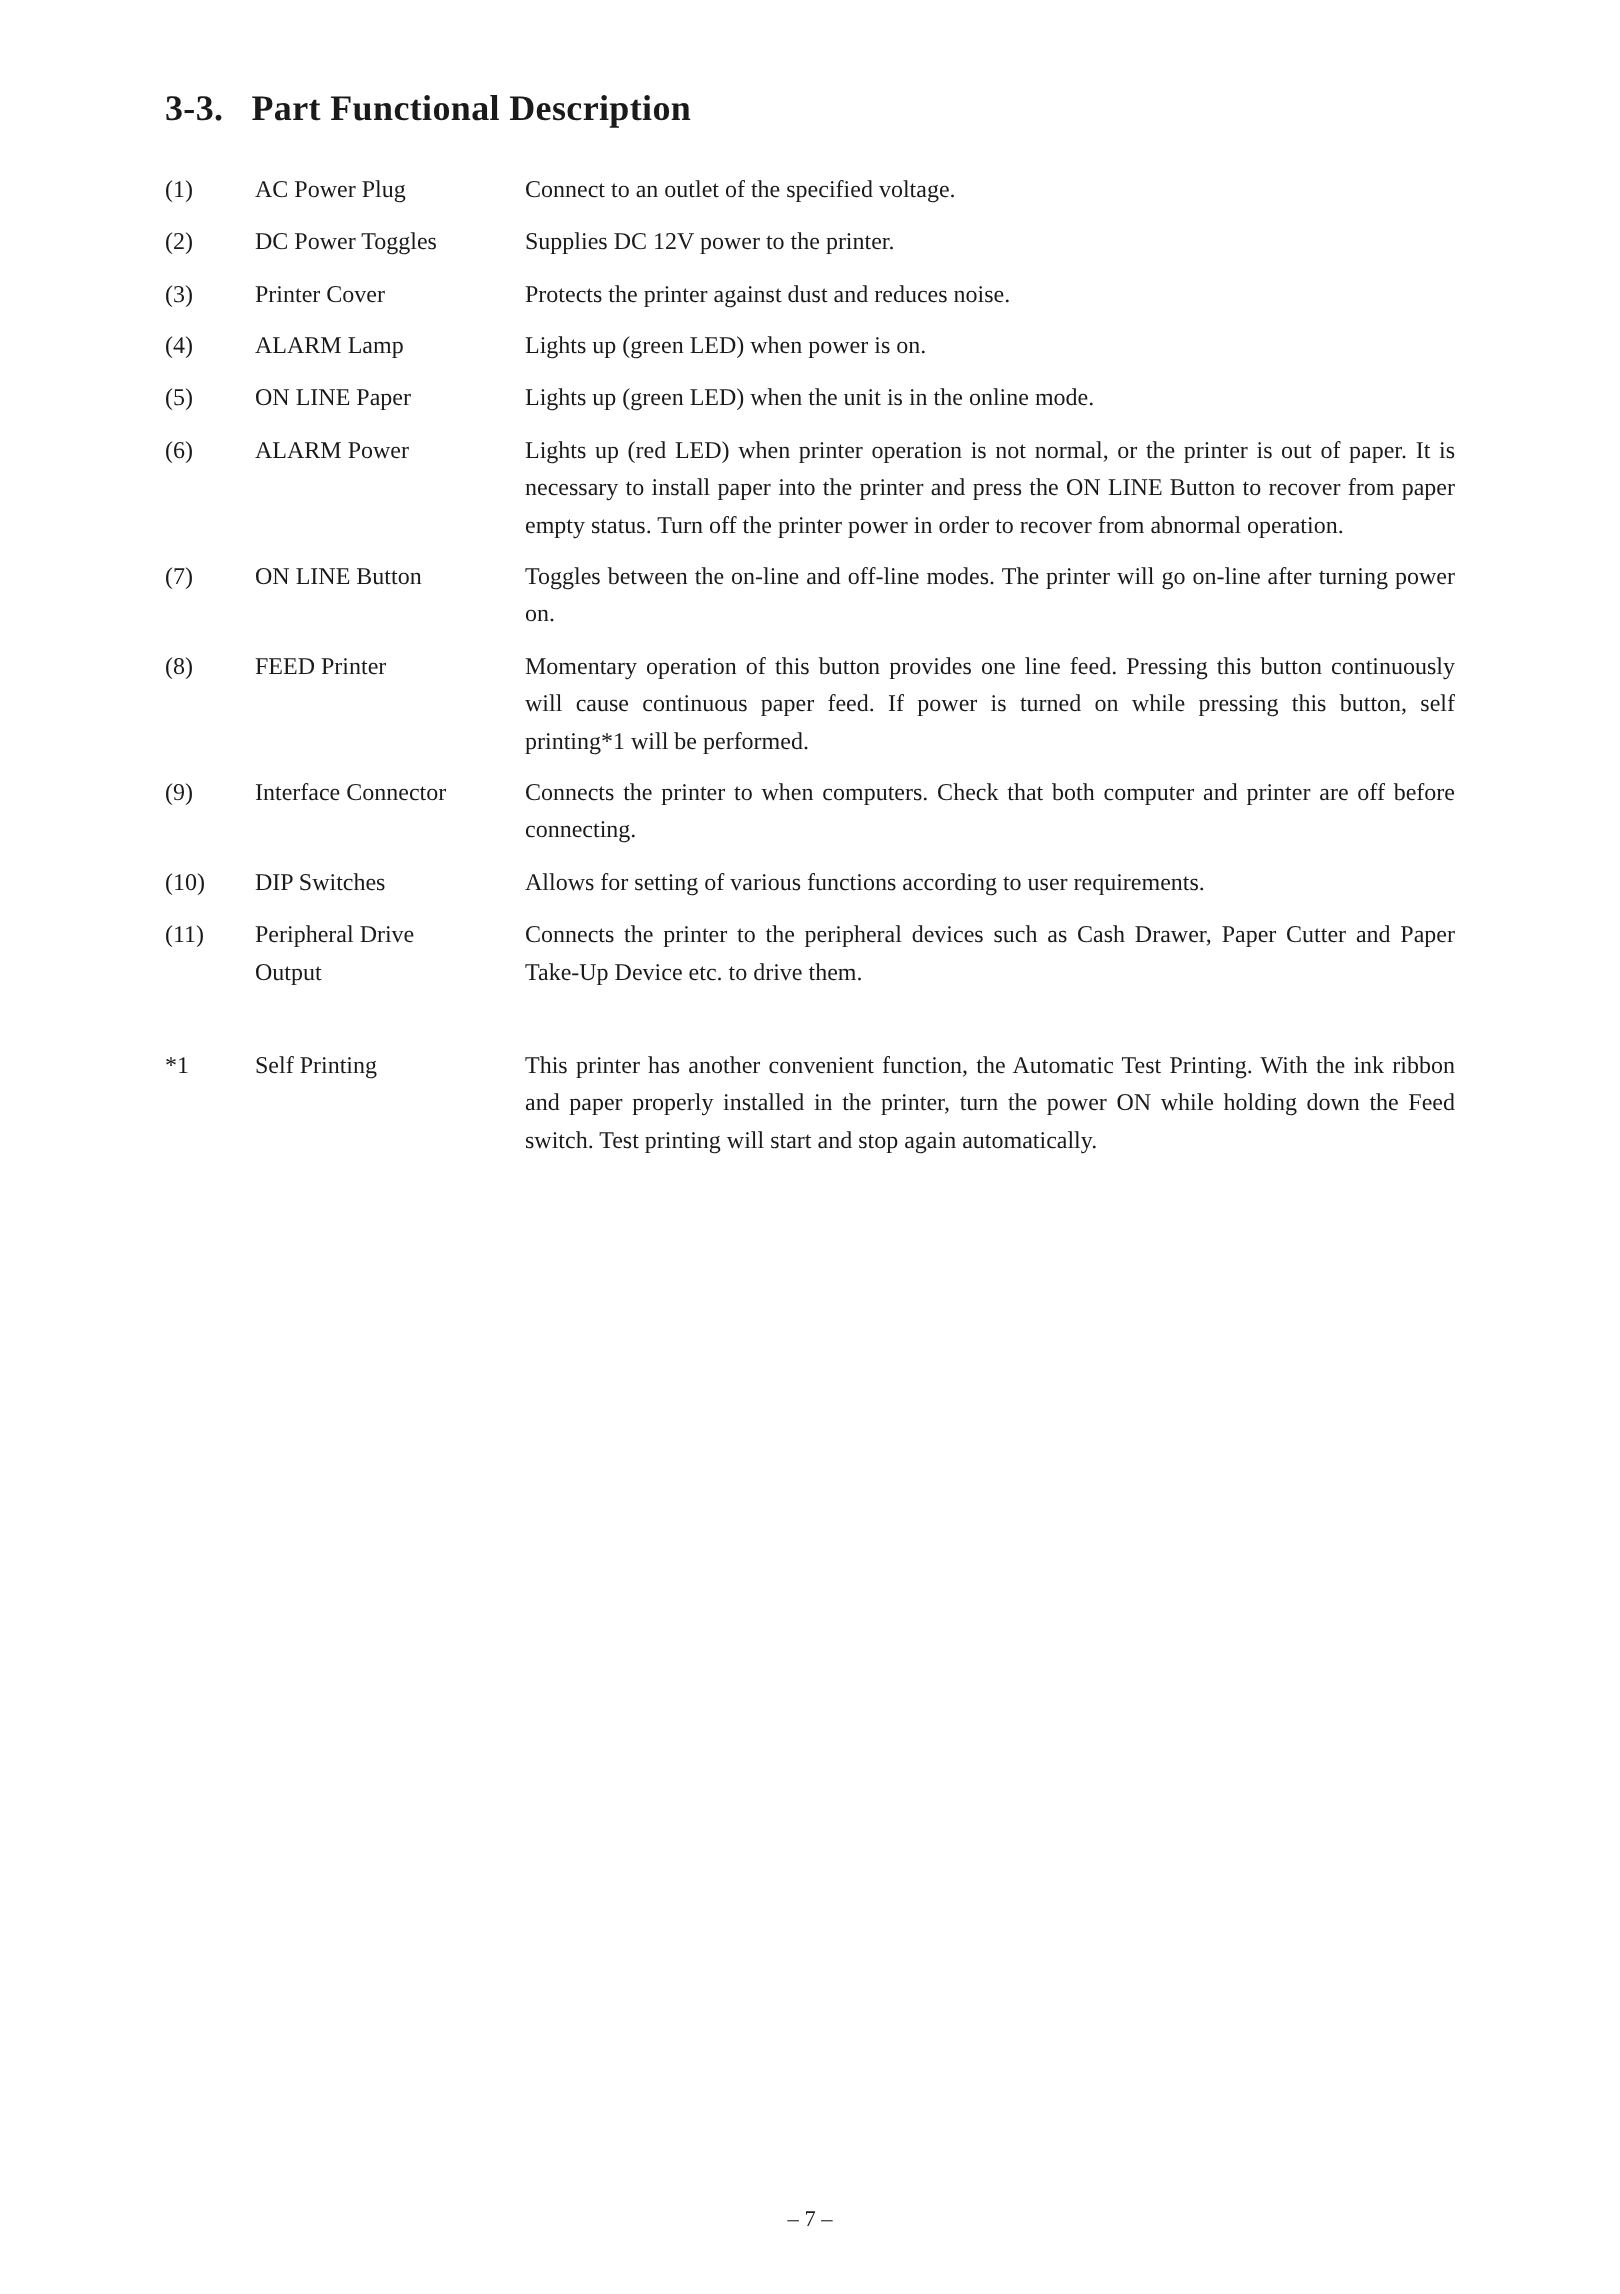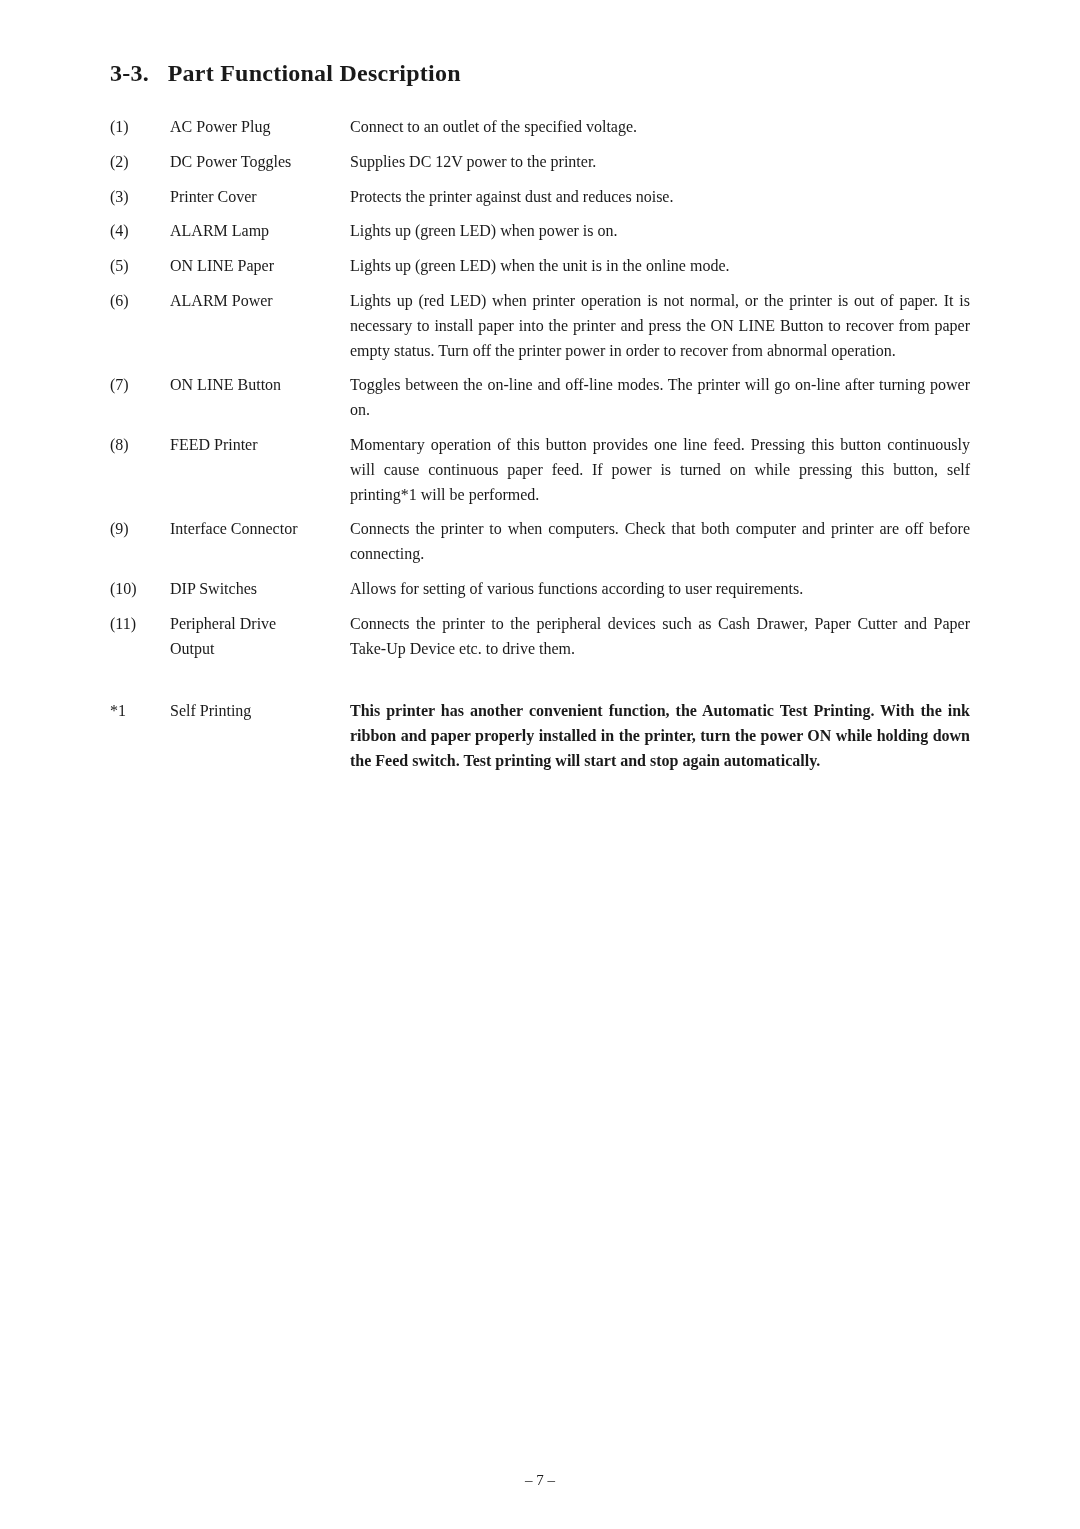--- a/index.html
+++ b/index.html
@@ -84,21 +84,20 @@
 
     .footnote-label {
       width: 180px;
       flex-shrink: 0;
       padding-right: 18px;
     }
 
     .footnote-desc {
       flex: 1;
       text-align: justify;
-      font-weight: bold;
     }
 
     .page-footer {
       position: absolute;
       bottom: 40px;
       left: 0;
       right: 0;
       text-align: center;
       font-size: 15px;
     }

